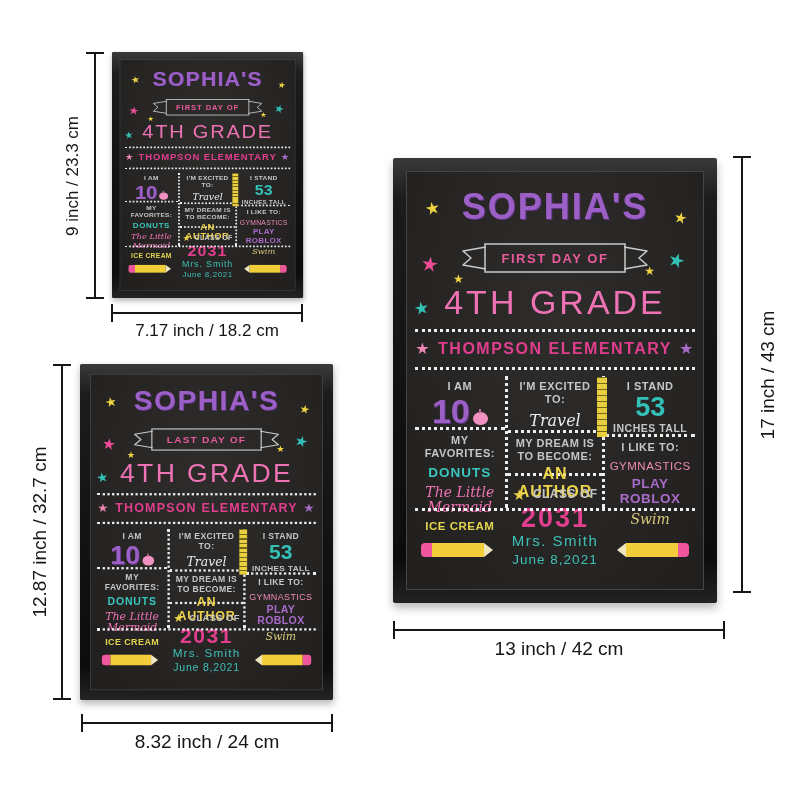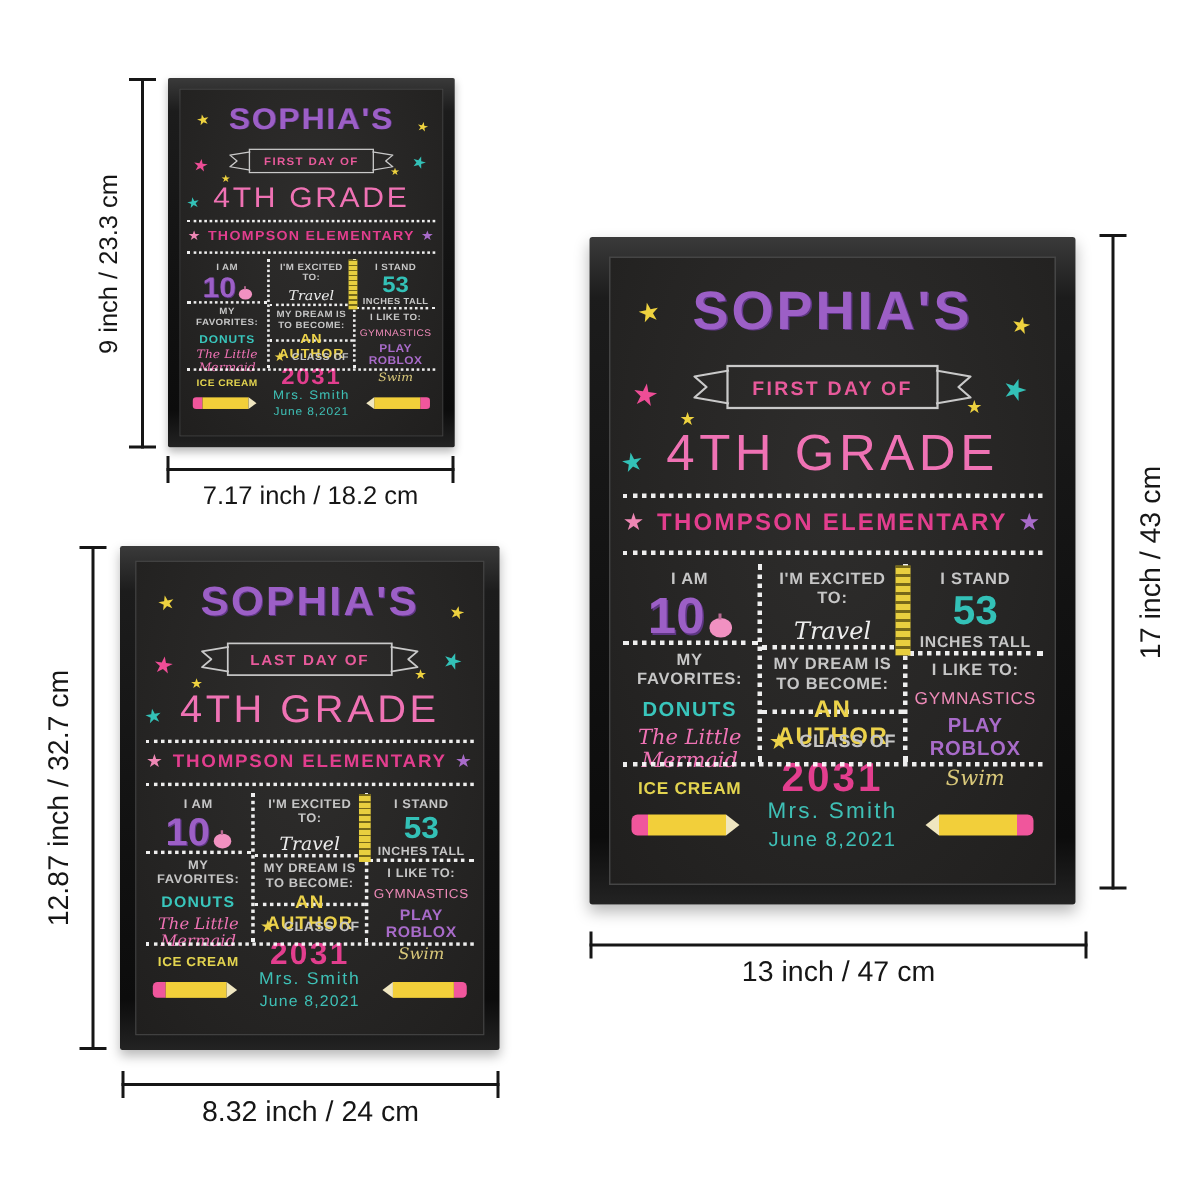--- a/index.html
+++ b/index.html
@@ -435,14 +435,14 @@
         </div>
       </div>
 
     </div>
   </div>
 </div>
 <div class="dim dim-v fs19" style="left:741px; top:156px; height:437px;">
   <span class="dim-label side-right">17 inch / 43 cm</span>
 </div>
 <div class="dim dim-h fs19" style="left:393px; top:629px; width:332px;">
-  <span class="dim-label">13 inch / 47 cm</span>
+  <span class="dim-label">13 inch / 42 cm</span>
 </div>
 
 </body></html>

